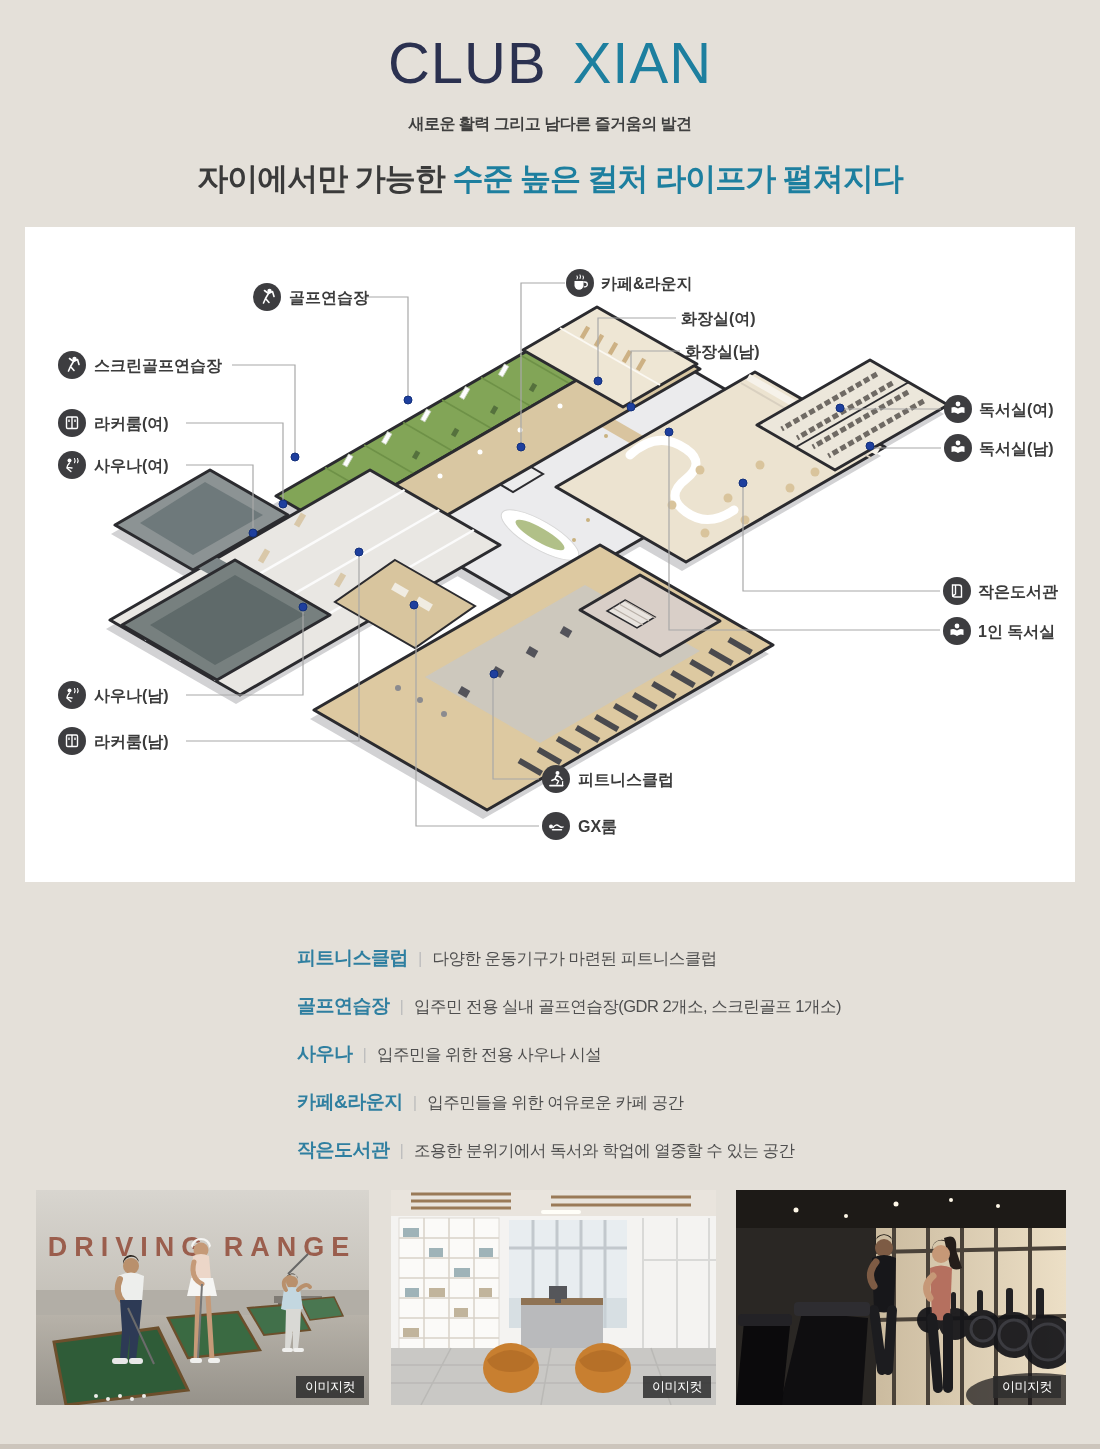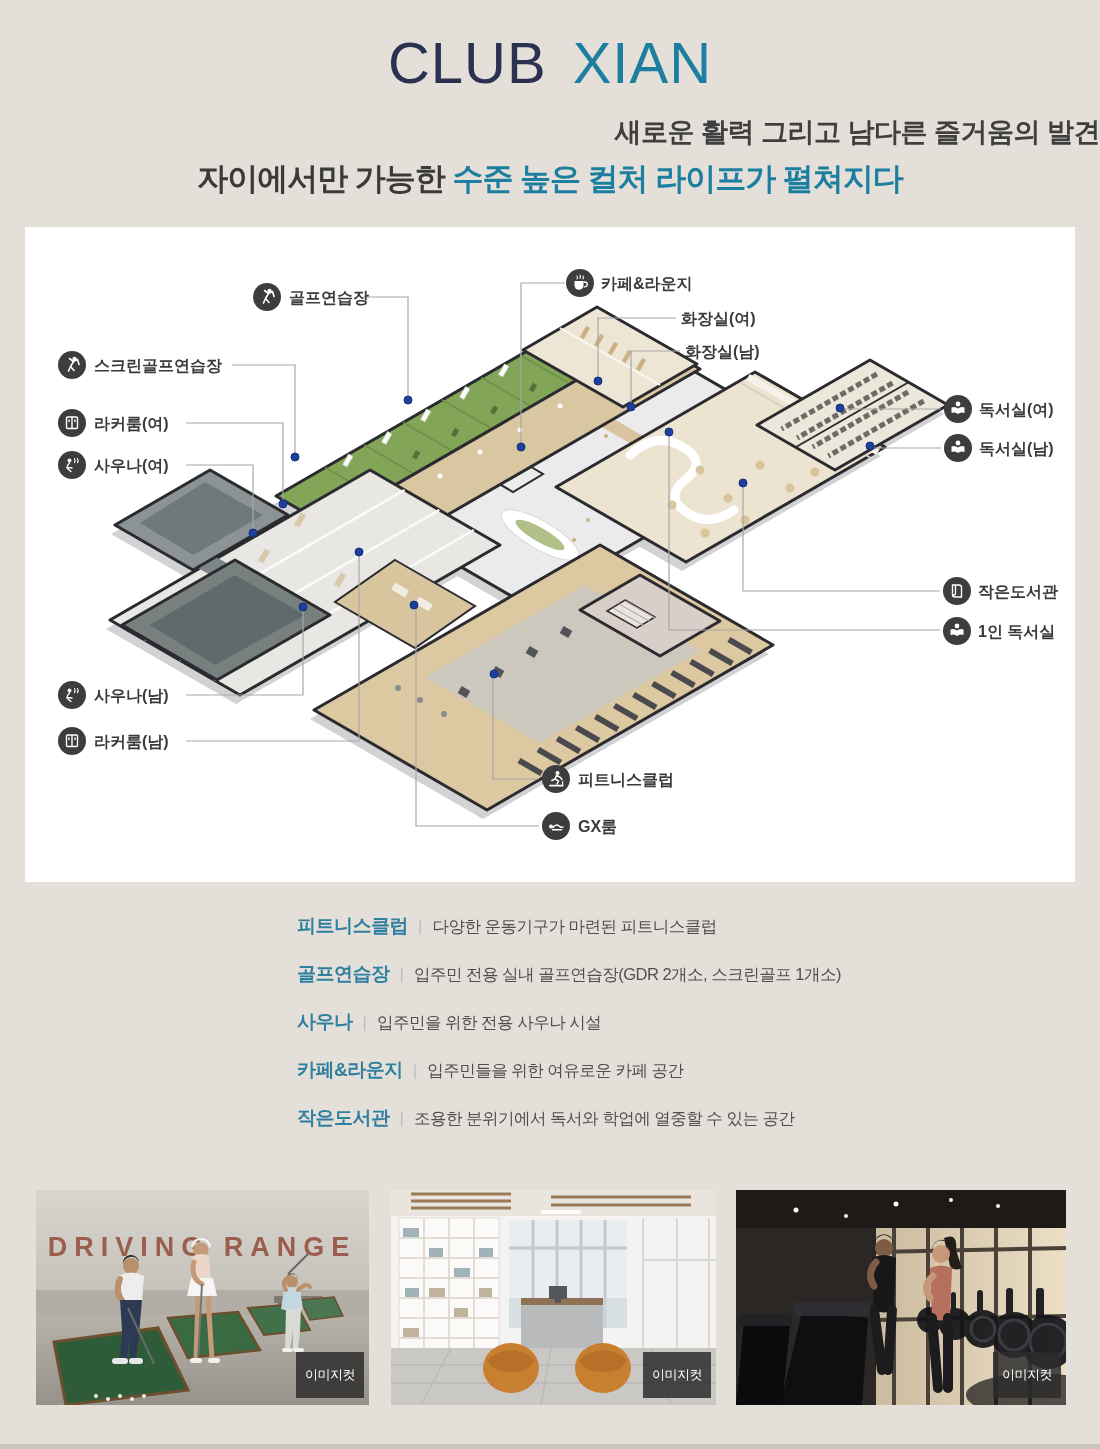--- a/index.html
+++ b/index.html
@@ -9,48 +9,48 @@
     --label:#3b3b3b; --term:#2f7fa0; --desc:#4f4f4f; --strip:#ccc5bc;
   }
   *{margin:0;padding:0;box-sizing:border-box;}
   body{background:#888;}
   .page{position:relative;width:1100px;height:1449px;background:var(--bg);
         overflow:hidden;font-family:"Liberation Sans",sans-serif;margin:0 auto;}
   .title{position:absolute;top:34px;left:0;width:100%;text-align:center;
          font-size:58px;letter-spacing:1px;font-weight:500;line-height:1;}
   .title .t1{color:var(--navy);text-align:center;}
   .title .t2{color:var(--accent);margin-left:26px;margin-top:40px;}
-  .subtitle{position:absolute;top:114px;left:0;width:100%;text-align:right;
-            font-size:27px;font-weight:600;color:#3f3f3f;letter-spacing:-0.5px;}
+  .subtitle{position:absolute;top:114px;left:0;width:100%;text-align:center;
+            font-size:16px;font-weight:600;color:#3f3f3f;letter-spacing:-0.5px;}
   .headline{position:absolute;top:158px;left:0;width:100%;text-align:center;
             font-size:31px;font-weight:bold;letter-spacing:-1px;}
   .headline .hd{color:var(--textdark);}
   .headline .ha{color:var(--accent);}
   .panel{position:absolute;left:25px;top:227px;width:1050px;height:655px;background:var(--panel);}
   .panel svg{display:block;width:1050px;height:655px;}
 
   .plan-label-text{font-size:16px;font-weight:bold;fill:var(--label);}
   .leader{fill:none;stroke:var(--leader);stroke-width:1.2;}
   .pdot{fill:var(--dot);stroke:#12307c;stroke-width:1;}
   .icirc{fill:var(--icon);}
   .wall{stroke:#2b2b2f;stroke-width:3;stroke-linejoin:round;}
 
-  .facilities{position:absolute;left:297px;top:913px;}
+  .facilities{position:absolute;left:297px;top:945px;}
   .frow{margin-bottom:21px;line-height:26px;white-space:nowrap;}
   .fterm{font-size:19px;font-weight:bold;color:var(--term);letter-spacing:-0.5px;}
   .fsep{font-size:17px;color:#bdbdbd;margin:0 10px;}
   .fdesc{font-size:16.5px;color:var(--desc);letter-spacing:-0.5px;}
 
   .photo{position:absolute;top:1190px;height:215px;overflow:hidden;}
   .photo svg{display:block;width:100%;height:100%;}
   .photo1{left:36px;width:333px;}
   .photo2{left:391px;width:325px;}
   .photo3{left:736px;width:330px;}
   .badge{position:absolute;right:5px;bottom:7px;background:rgba(45,45,45,.85);
-         color:#fff;font-size:13px;padding:14px 9px;letter-spacing:-0.5px;}
+         color:#fff;font-size:13px;padding:2px 9px;letter-spacing:-0.5px;}
   .bottom-strip{position:absolute;left:0;bottom:0;width:100%;height:5px;background:var(--strip);}
 </style>
 </head>
 <body>
 
 <div class="page">
 
   <div class="title">
     <span class="t1">CLUB</span><span class="t2">XIAN</span>
   </div>

